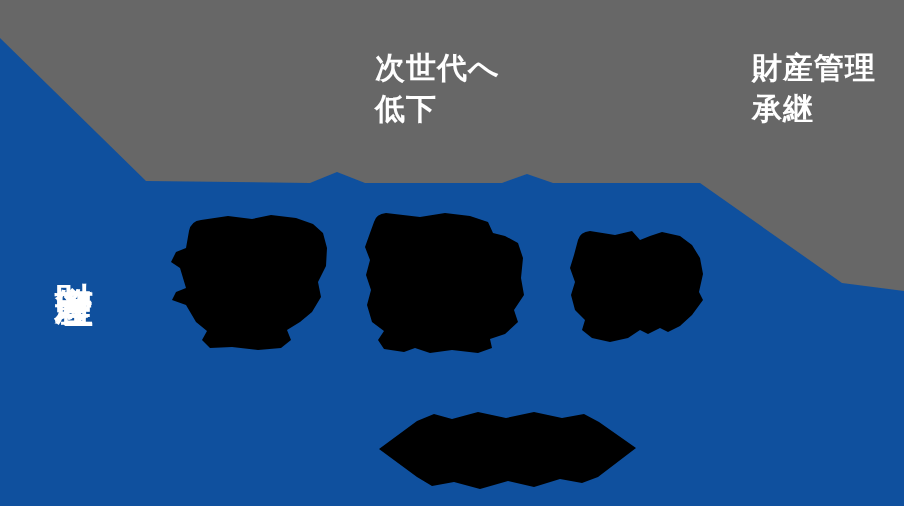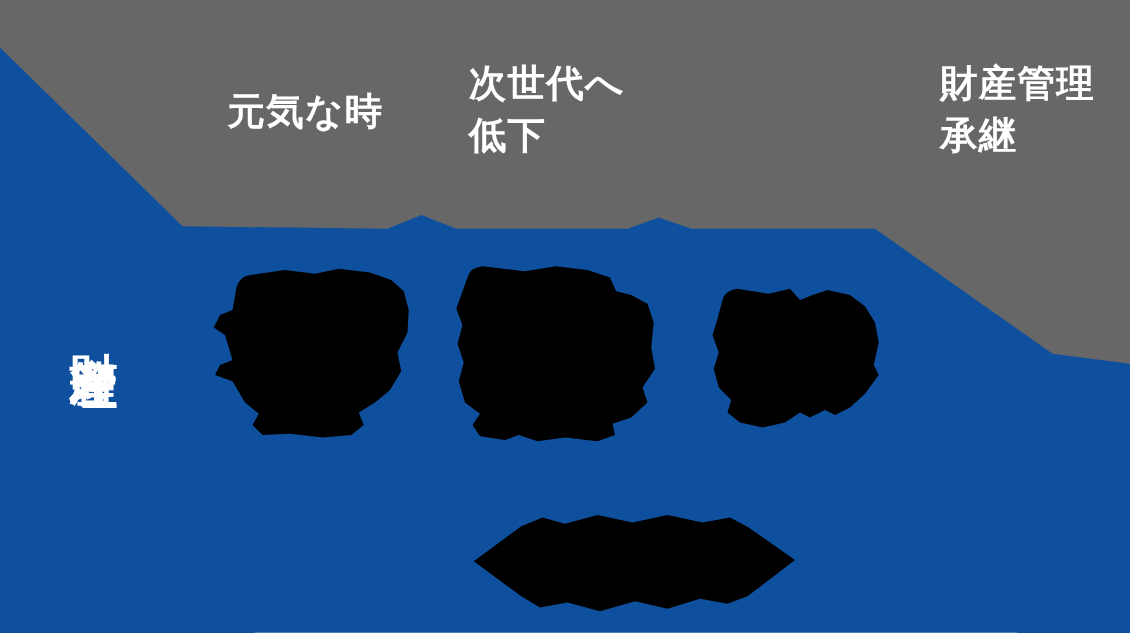--- a/index.html
+++ b/index.html
@@ -45,21 +45,20 @@
 
     <path d="M374,222 Q376,214 386,213 L420,217 L445,213 L470,216 L488,222 L493,233 L505,236 L518,243 L523,258 L521,278 L524,295 L514,310 L518,322 L505,334 L490,339 L492,348 L478,353 L452,350 L430,353 L415,348 L404,352 L384,349 L378,340 L384,331 L372,322 L367,305 L371,290 L366,275 L370,260 L365,247 L370,233 Z" fill="#000000"></path>
 
     <path d="M578,240 Q580,232 590,231 L615,235 L632,231 L640,240 L650,236 L662,232 L680,236 L692,245 L700,258 L703,274 L699,292 L703,300 L692,315 L680,326 L668,332 L660,328 L648,334 L640,330 L628,338 L610,342 L592,338 L582,330 L585,320 L575,310 L571,295 L575,282 L570,268 L574,255 Z" fill="#000000"></path>
 
     <path d="M379,449 L417,421 L434,414 L452,419 L478,412 L506,418 L534,412 L562,418 L584,414 L599,422 L636,448 L598,477 L582,483 L560,479 L534,487 L508,481 L480,489 L454,482 L432,486 L417,477 Z" fill="#000000"></path>
   </svg>
 
   <div class="v-label">財産管理</div>
 
-  <div class="stage-label" style="left:182px;top:69px">元気な時</div>
 
   <div class="stage-label" style="left:375px;top:47px">次世代へ
 低下</div>
 
 
   <div class="stage-label" style="left:752px;top:47px">財産管理
 承継</div>
 </div>
 
 </body></html>

